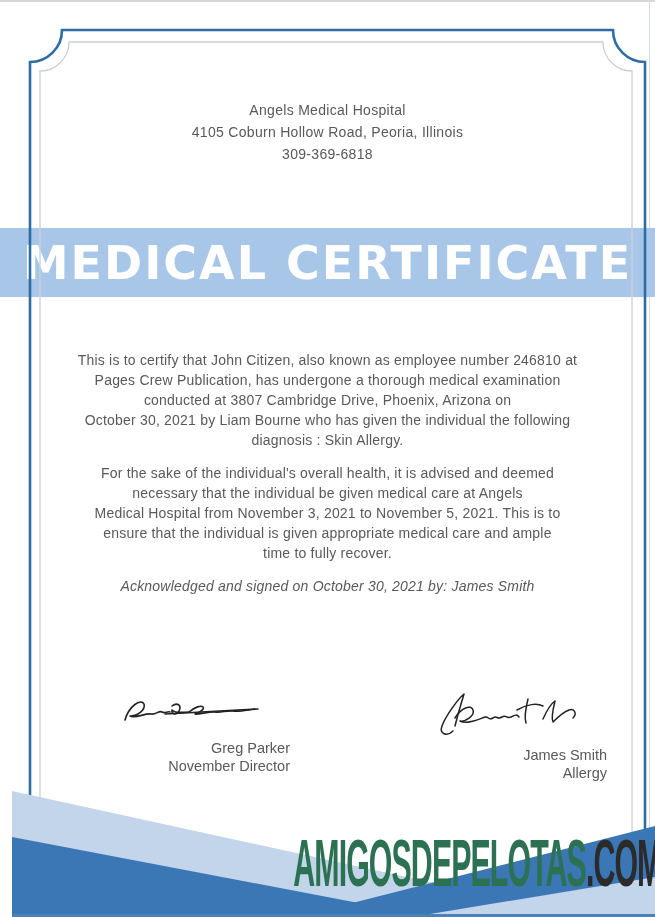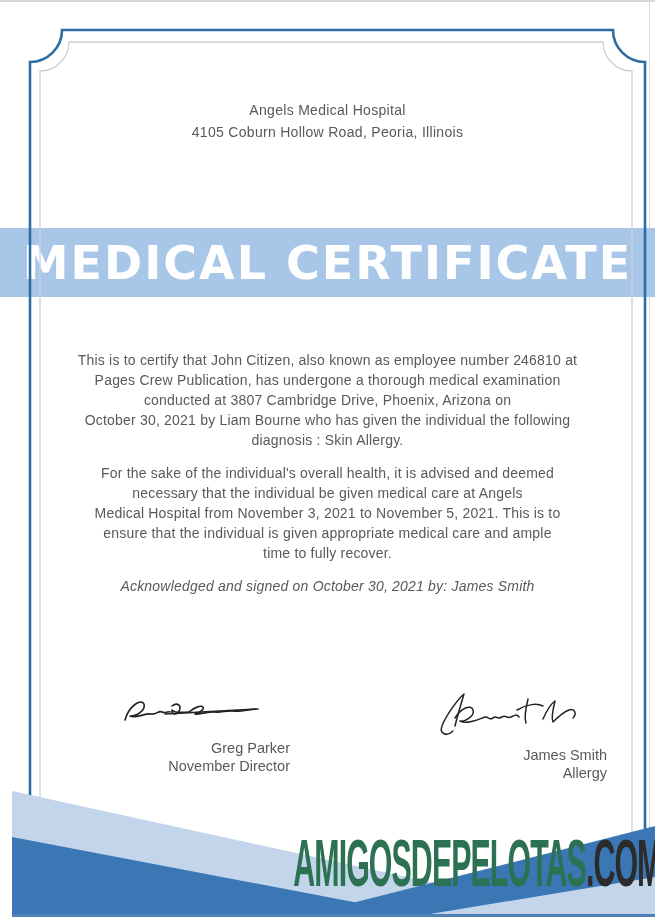--- a/index.html
+++ b/index.html
@@ -78,20 +78,21 @@
   <svg class="border-svg" width="655" height="917" viewBox="0 0 655 917">
     <path d="M30 917 L30 62 A32 32 0 0 0 62 30 L613 30 A32 32 0 0 0 645 62 L645 917" fill="none" stroke="#2e6da4" stroke-width="2.6"></path>
     <path d="M40 917 L40 71 A29 29 0 0 0 69 42 L603 42 A29 29 0 0 0 632 71 L632 917" fill="none" stroke="#c9d0d9" stroke-width="1.3"></path>
   </svg>
 
   <div class="content">
 
     <div class="header">
       <div>Angels Medical Hospital</div>
       <div>4105 Coburn Hollow Road, Peoria, Illinois</div>
+      <div>309-369-6818</div>
     </div>
 
     <div class="bodytext">
       <p class="para">This is to certify that John Citizen, also known as employee number 246810 at
 Pages Crew Publication, has undergone a thorough medical examination
 conducted at 3807 Cambridge Drive, Phoenix, Arizona on
 October 30, 2021 by Liam Bourne who has given the individual the following
 diagnosis : Skin Allergy.</p>
       <p class="para">For the sake of the individual's overall health, it is advised and deemed
 necessary that the individual be given medical care at Angels

